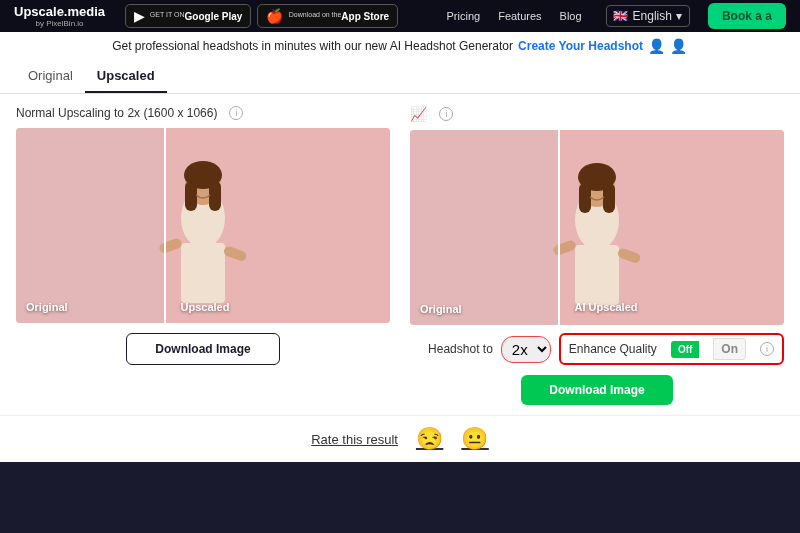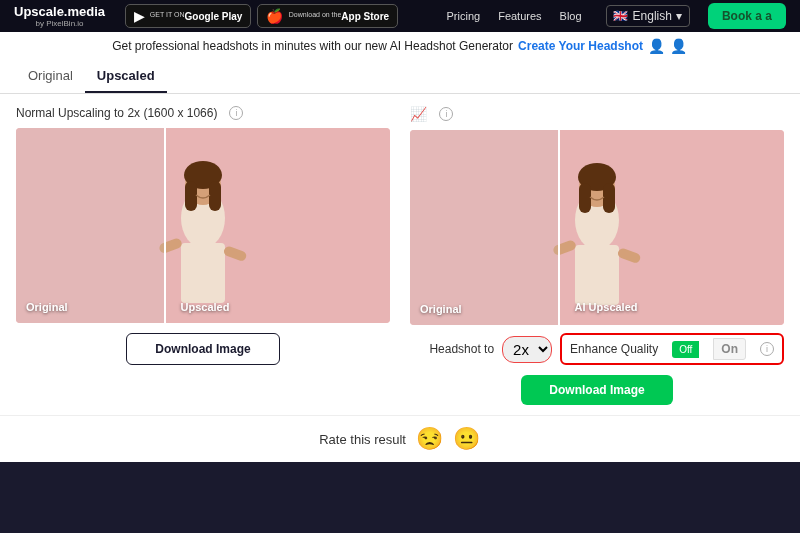--- a/index.html
+++ b/index.html
@@ -231,21 +231,21 @@
       gap: 14px;
       border: 2px solid #e00;
       border-radius: 6px;
       padding: 3px 8px;
     }
     .enhance-label { font-size: 12px; color: #333; font-weight: 500; }
     .toggle-off {
       background: #00c853;
       color: #fff;
       font-size: 10px;
-      font-weight: 400;
+      font-weight: 700;
       border: none;
       border-radius: 3px 0 0 3px;
       padding: 3px 7px;
       cursor: pointer;
       text-align: center;
     }
     .toggle-on {
       background: #f5f5f5;
       color: #888;
       font-size: 12px;
@@ -280,25 +280,26 @@
       border-radius: 6px;
       padding: 8px 28px;
       cursor: pointer;
     }
 
     .rating-row {
       background: #fff;
       display: flex;
       align-items: center;
       justify-content: center;
-      gap: 10px;
+      gap: 18px;
       padding: 10px;
       font-size: 13px;
       color: #333;
       border-top: 1px solid #eee;
+      text-decoration: underline;
     }
     .emoji { font-size: 22px; cursor: pointer; }
 
     
     .img-bg {
       position: absolute;
       top: 0; left: 0; right: 0; bottom: 0;
       background: #e8b4b4;
     }
   </style>

